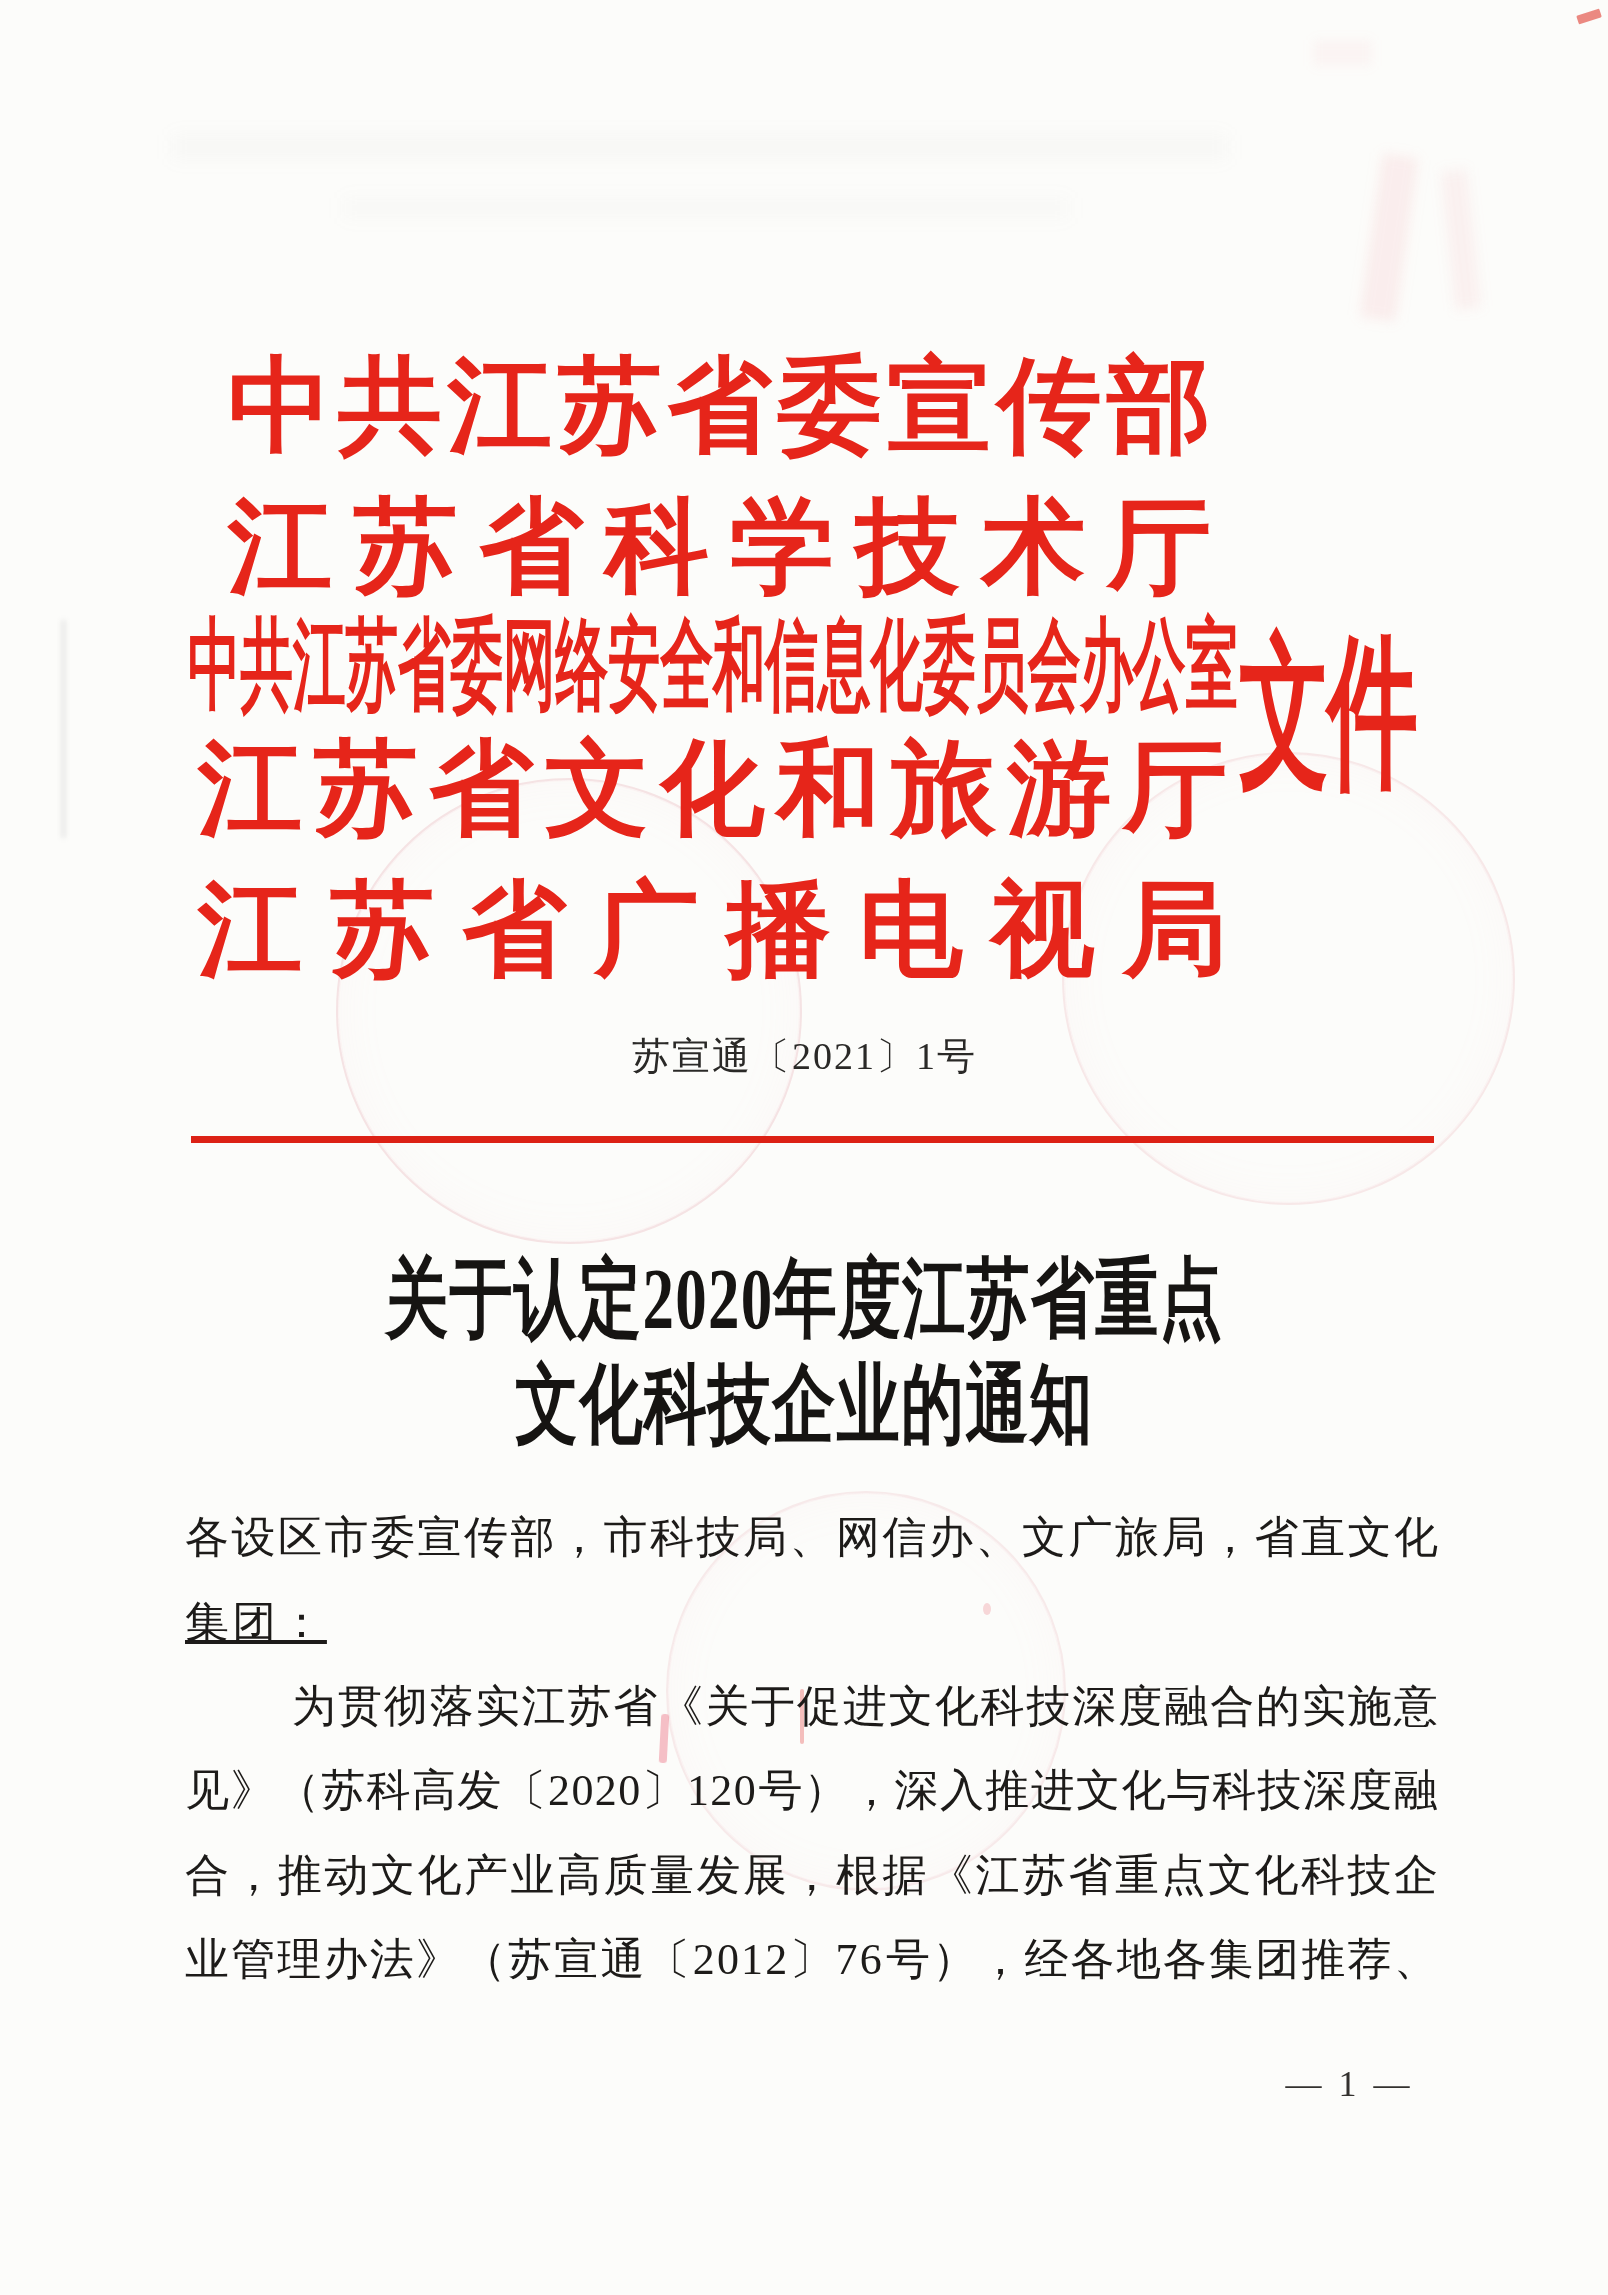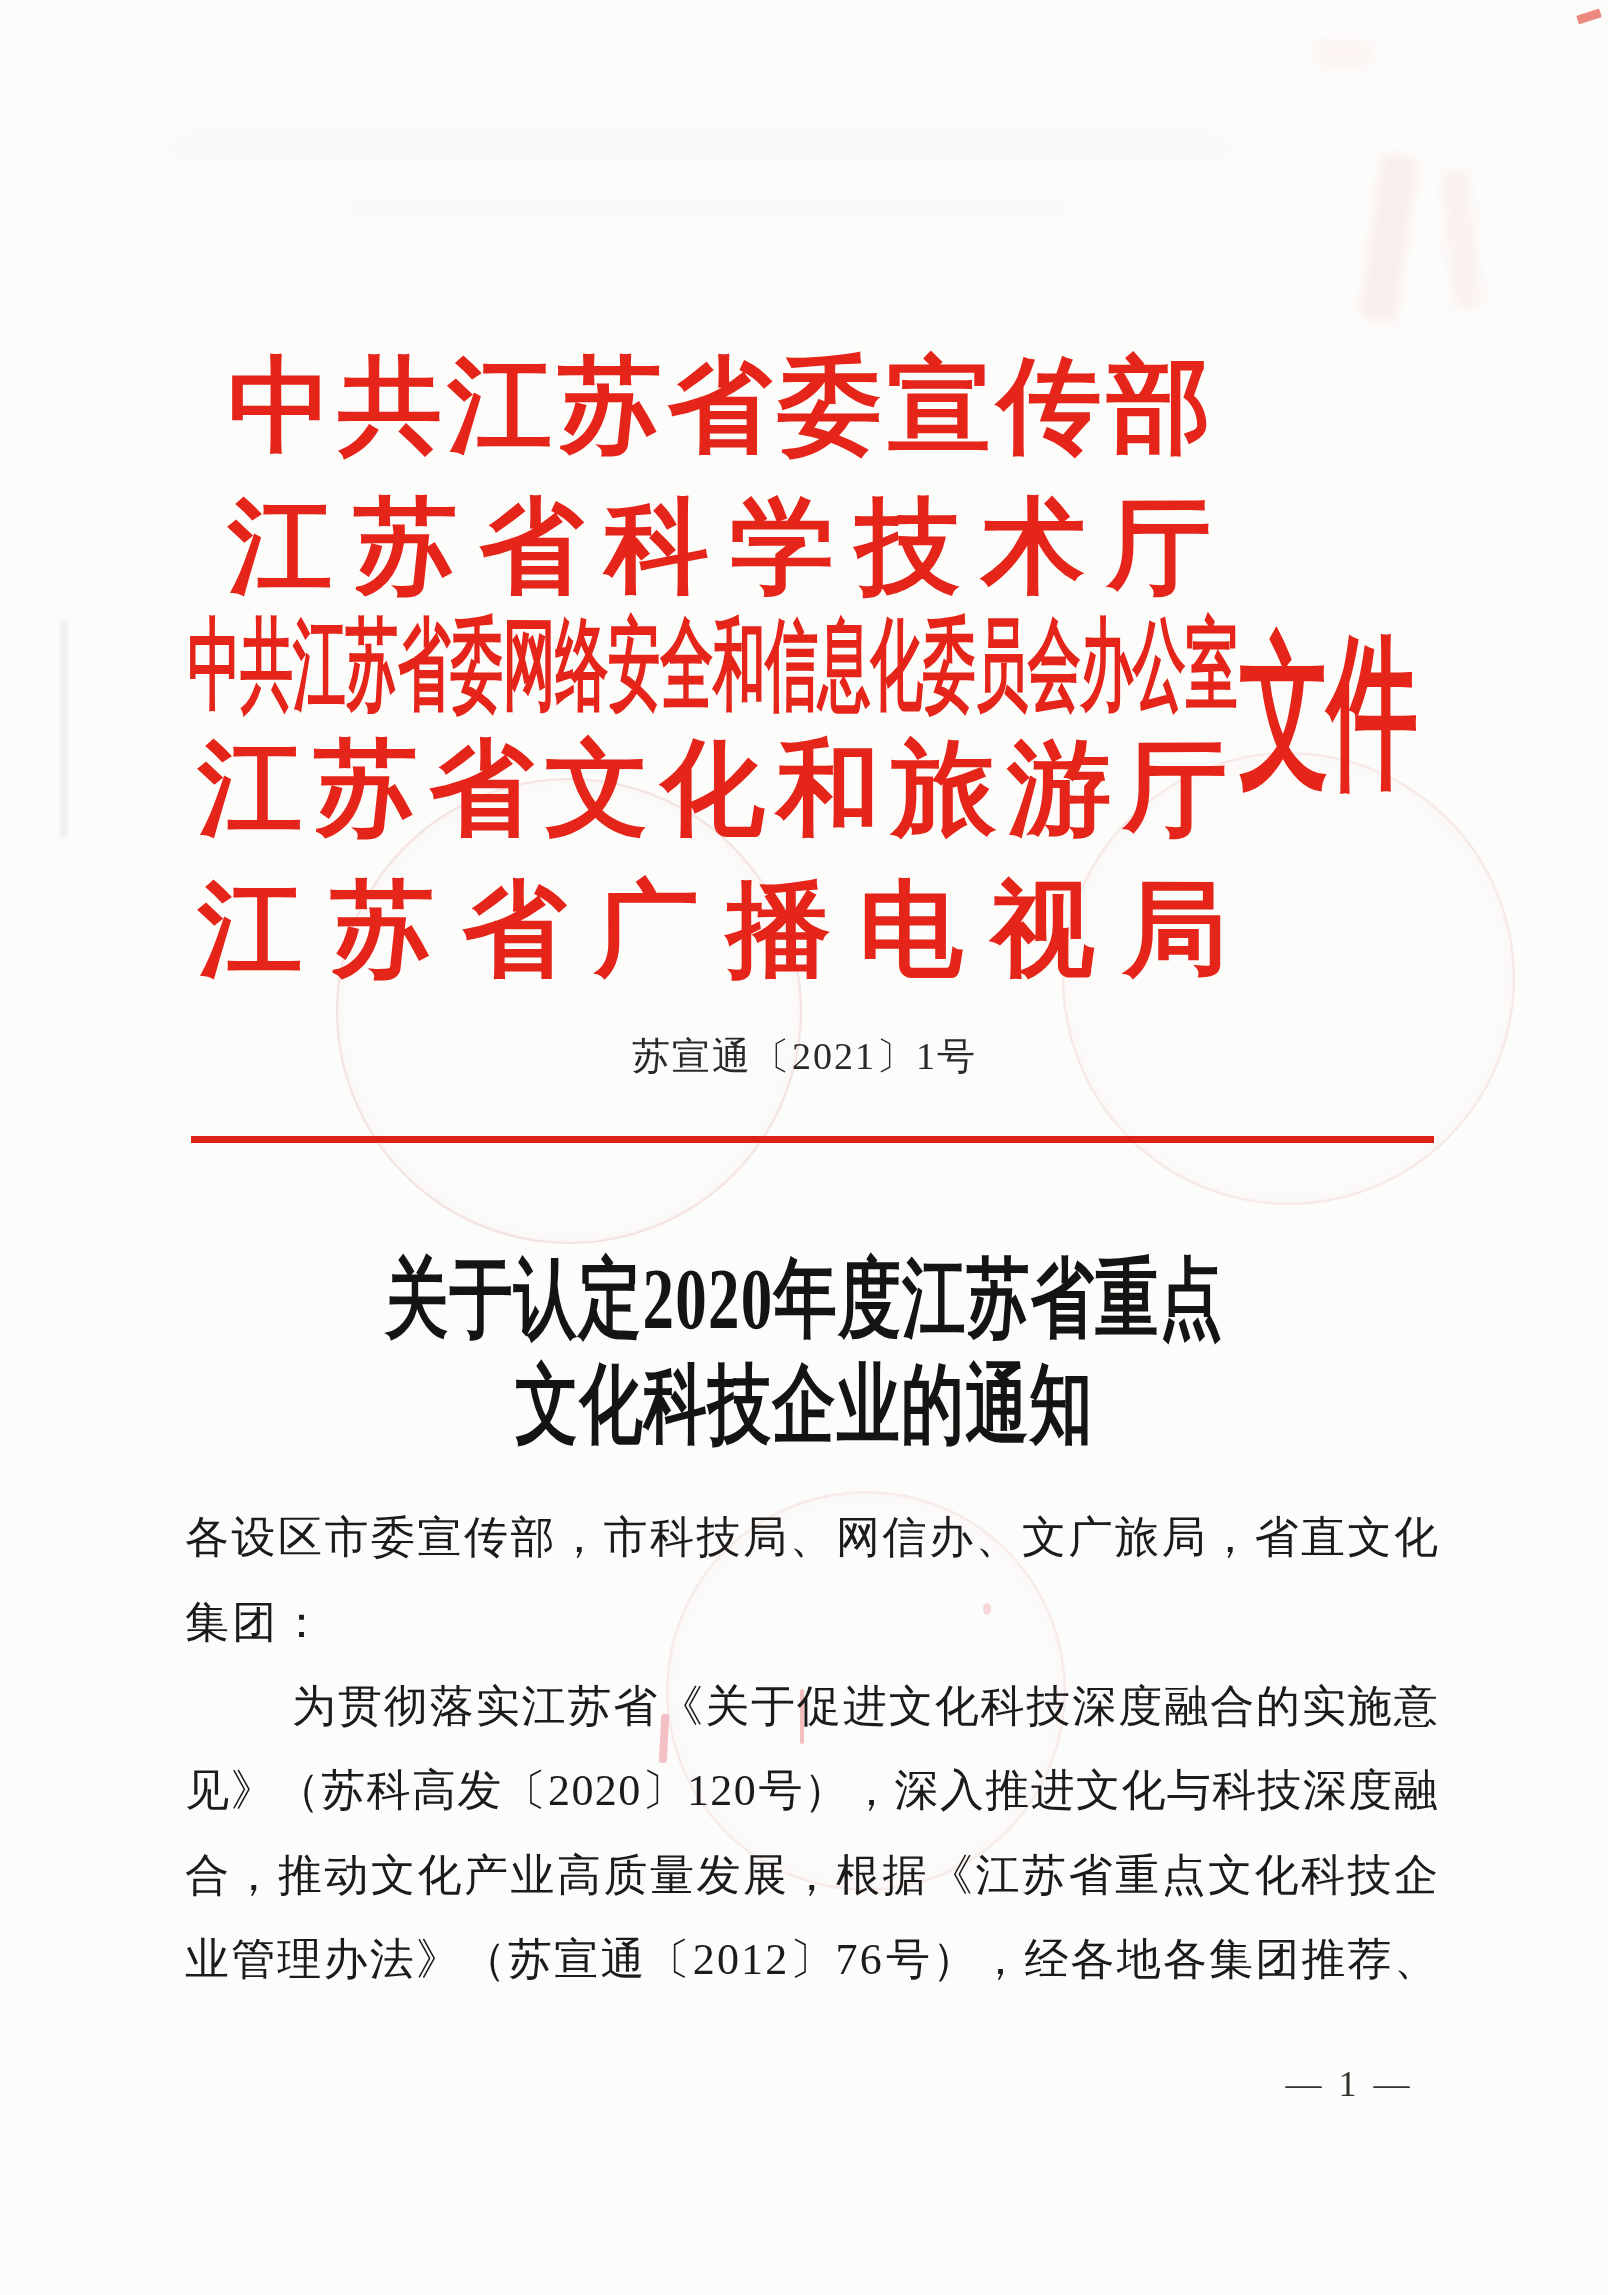--- a/index.html
+++ b/index.html
@@ -56,21 +56,21 @@
   }
   .title.t1{top:1253px;}
   .title.t2{top:1359px;}
   
   .bline{
     position:absolute;left:185px;width:1253px;
     display:flex;justify-content:space-between;
     font-size:44px;line-height:50px;color:#1d1b19;
     box-sizing:border-box;
   }
-  .bline.start{display:block;letter-spacing:3.3px;}
+  .bline.start{display:block;letter-spacing:3.3px;text-decoration:underline;}
   .bline.indent{padding-left:107px;}
   .b0{top:1513px;} .b1{top:1598px;} .b2{top:1682px;}
   .b3{top:1766px;} .b4{top:1851px;} .b5{top:1935px;}
   
   .page-num{
     position:absolute;top:2063px;left:1257px;width:185px;
     text-align:center;font-size:36px;color:#33312e;letter-spacing:4px;
     white-space:nowrap;
   }
   

